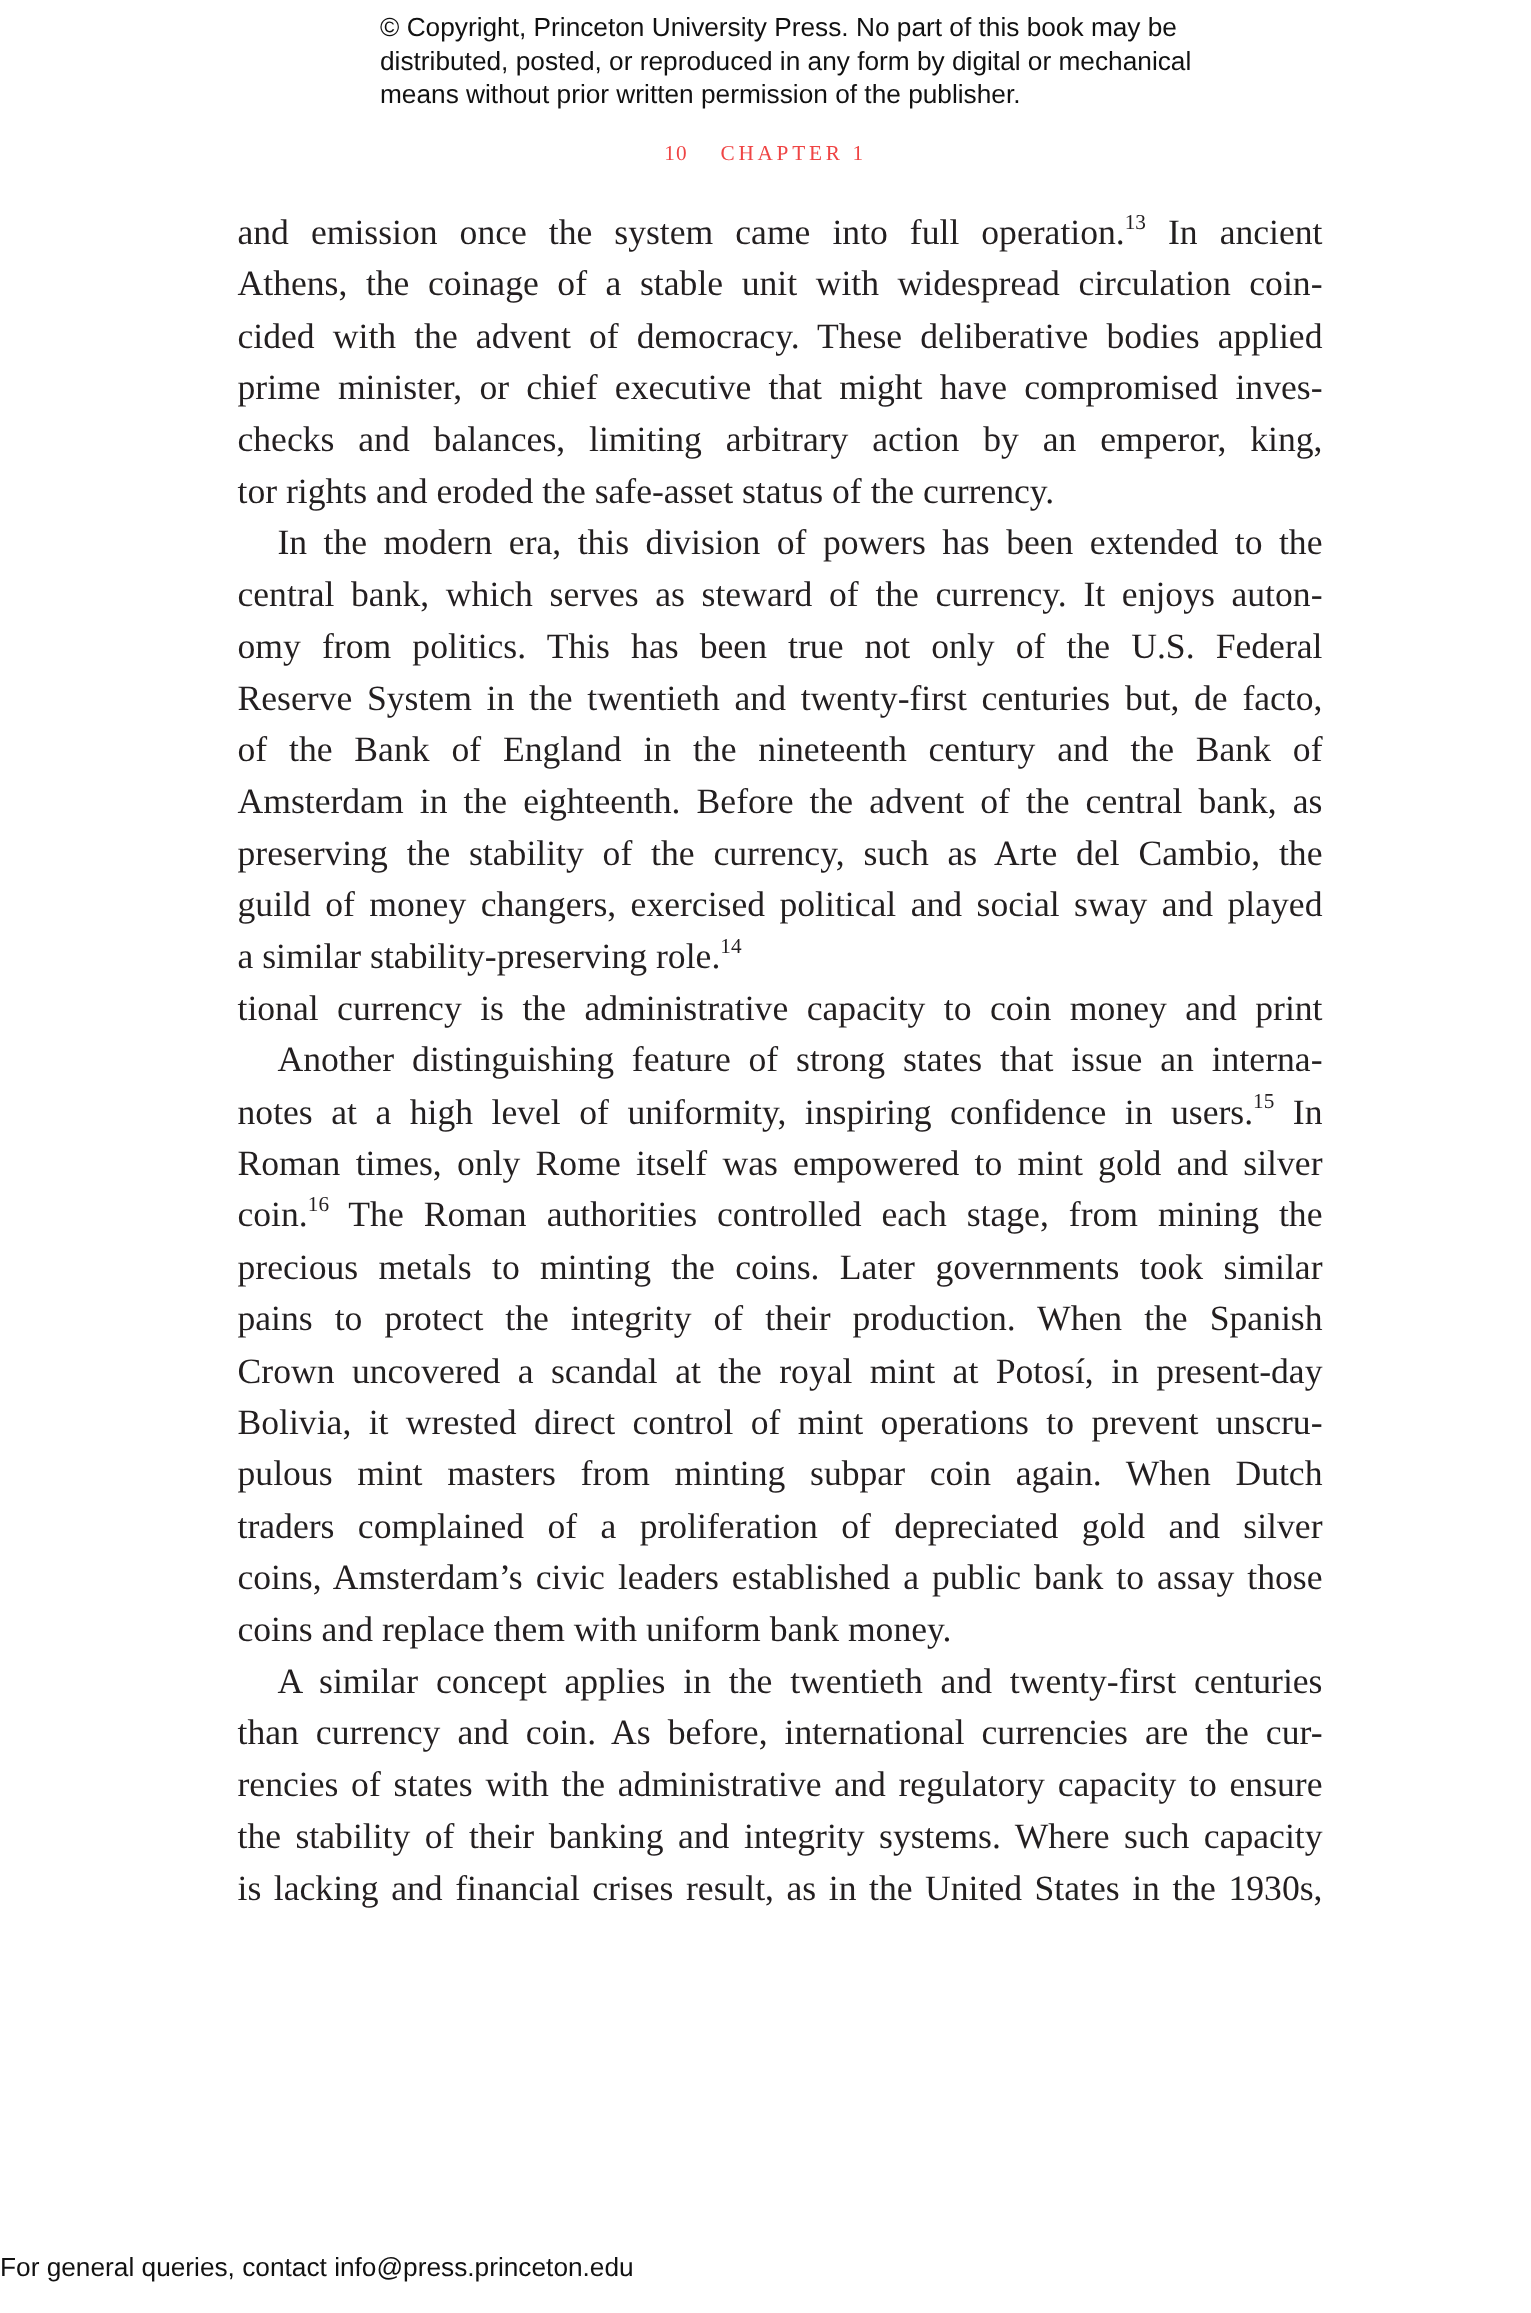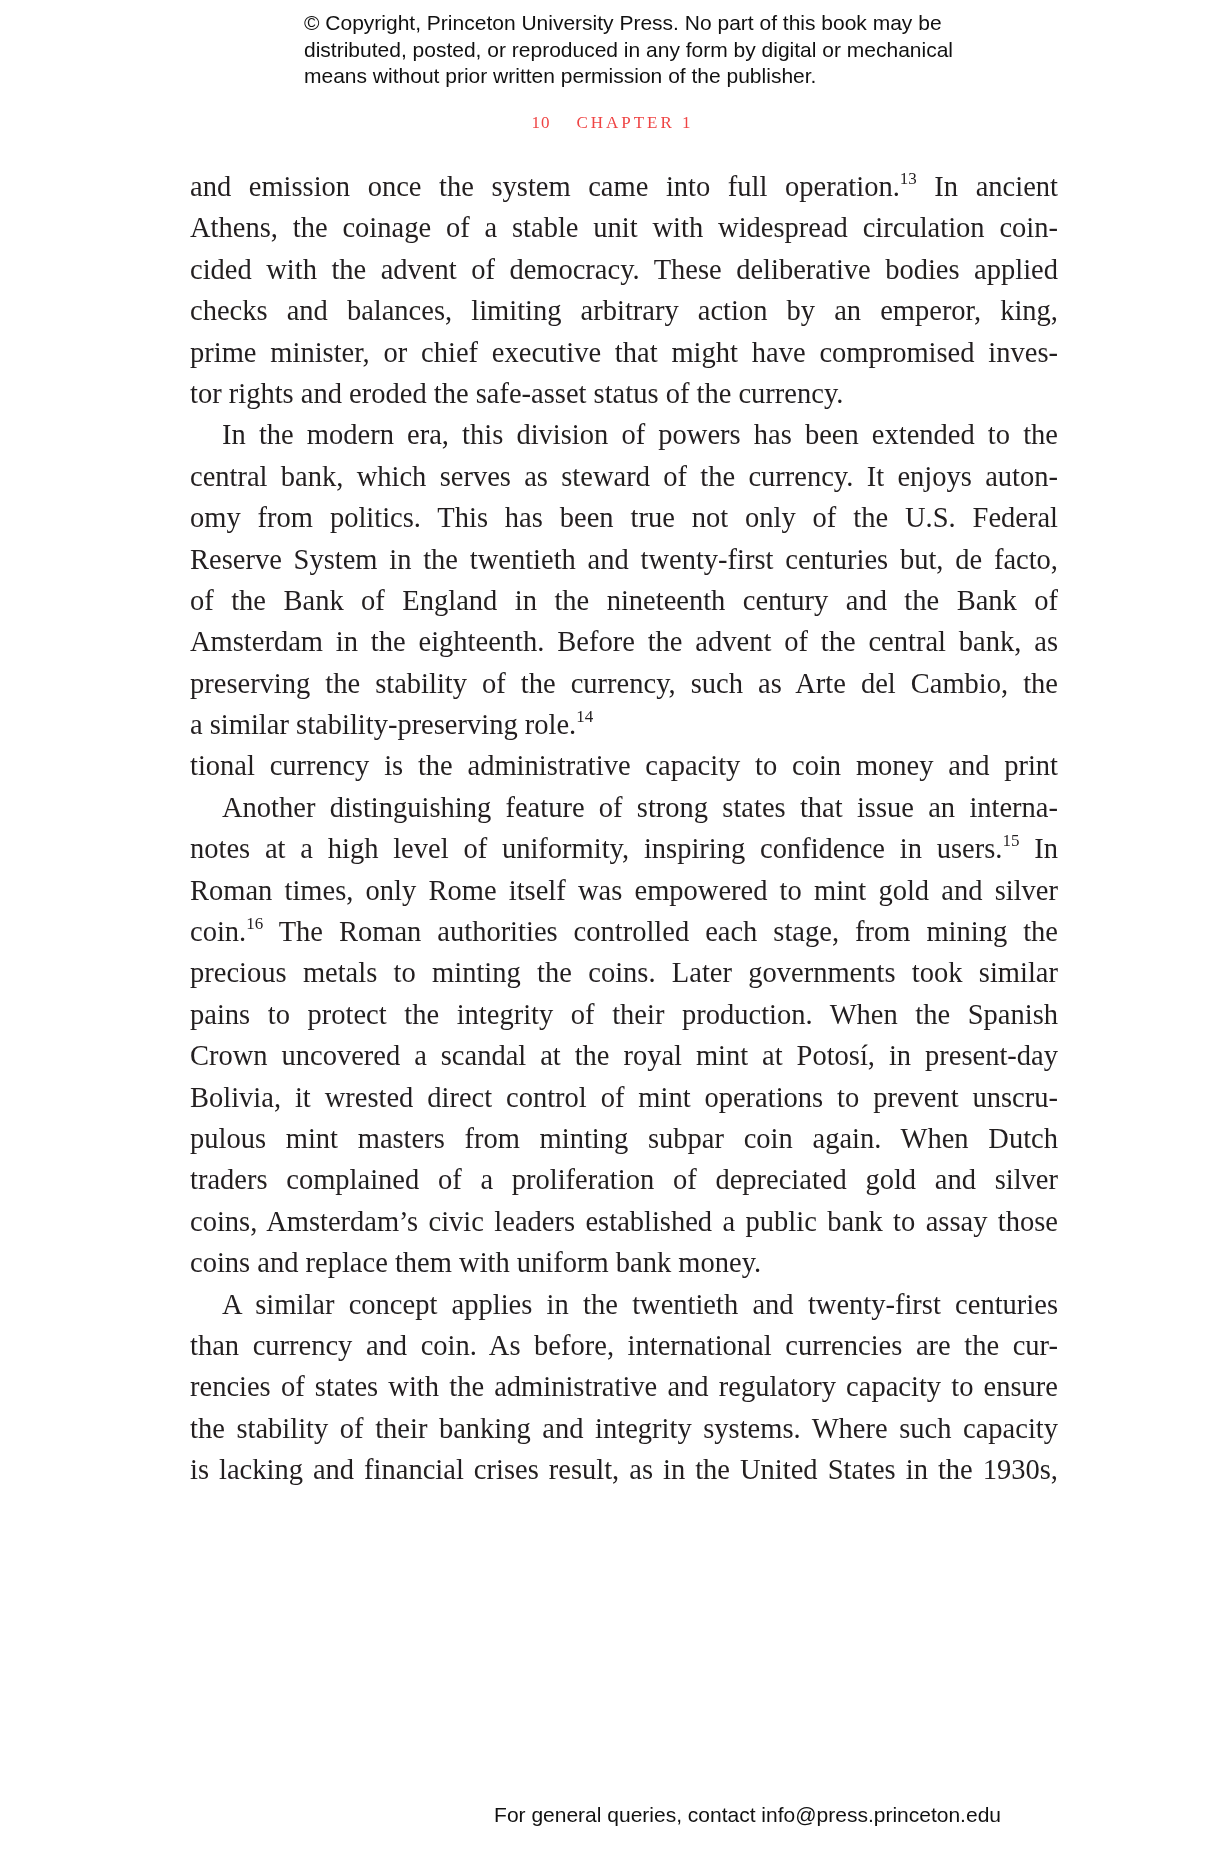--- a/index.html
+++ b/index.html
@@ -19,51 +19,52 @@
     .body-text {
       position: absolute; left: 190px; top: 166px; width: 868px;
       font-family: "Liberation Serif", serif; font-size: 28.5px; line-height: 41.4px;
       color: #231f20;
     }
     .line { display: block; white-space: nowrap; text-align: justify; text-align-last: justify; height: 41.4px; }
     .line.last { text-align-last: left; }
     .line.indent { padding-left: 32px; }
     sup { font-size: 17px; line-height: 0; position: relative; top: -2px; vertical-align: super; margin-top: 35px; }
     .footer {
-      position: absolute; left: 0; width: 1001px; top: 1803px; text-align: right;
+      position: absolute; left: 0; width: 1001px; top: 1803px; text-align: left;
       font-family: "Liberation Sans", sans-serif; font-size: 21px; color: #111111;
     }
   </style>
 </head>
 <body>
 
 <div class="copyright">
   <div>© Copyright, Princeton University Press. No part of this book may be</div>
   <div>distributed, posted, or reproduced in any form by digital or mechanical</div>
   <div>means without prior written permission of the publisher.</div>
 </div>
 
 <div class="running-head">
   <span class="pg">10</span><span>CHAPTER 1</span>
 </div>
 
 <div class="body-text">
   <span class="line"><span>and emission once the system came into full operation.</span><sup>13</sup><span> In ancient</span></span>
   <span class="line">Athens, the coinage of a stable unit with widespread circulation coin-</span>
   <span class="line">cided with the advent of democracy. These deliberative bodies applied</span>
+  <span class="line">prime minister, or chief executive that might have compromised inves-</span>
   <span class="line">checks and balances, limiting arbitrary action by an emperor, king,</span>
-  <span class="line">prime minister, or chief executive that might have compromised inves-</span>
   <span class="line last">tor rights and eroded the safe-asset status of the currency.</span>
   <span class="line indent">In the modern era, this division of powers has been extended to the</span>
   <span class="line">central bank, which serves as steward of the currency. It enjoys auton-</span>
   <span class="line">omy from politics. This has been true not only of the U.S. Federal</span>
   <span class="line">Reserve System in the twentieth and twenty-first centuries but, de facto,</span>
   <span class="line">of the Bank of England in the nineteenth century and the Bank of</span>
   <span class="line">Amsterdam in the eighteenth. Before the advent of the central bank, as</span>
   <span class="line">preserving the stability of the currency, such as Arte del Cambio, the</span>
+  <span class="line">guild of money changers, exercised political and social sway and played</span>
   <span class="line last"><span>a similar stability-preserving role.</span><sup>14</sup></span>
   <span class="line">tional currency is the administrative capacity to coin money and print</span>
   <span class="line indent">Another distinguishing feature of strong states that issue an interna-</span>
   <span class="line"><span>notes at a high level of uniformity, inspiring confidence in users.</span><sup>15</sup><span> In</span></span>
   <span class="line">Roman times, only Rome itself was empowered to mint gold and silver</span>
   <span class="line"><span>coin.</span><sup>16</sup><span> The Roman authorities controlled each stage, from mining the</span></span>
   <span class="line">precious metals to minting the coins. Later governments took similar</span>
   <span class="line">pains to protect the integrity of their production. When the Spanish</span>
   <span class="line">Crown uncovered a scandal at the royal mint at Potosí, in present-day</span>
   <span class="line">Bolivia, it wrested direct control of mint operations to prevent unscru-</span>

